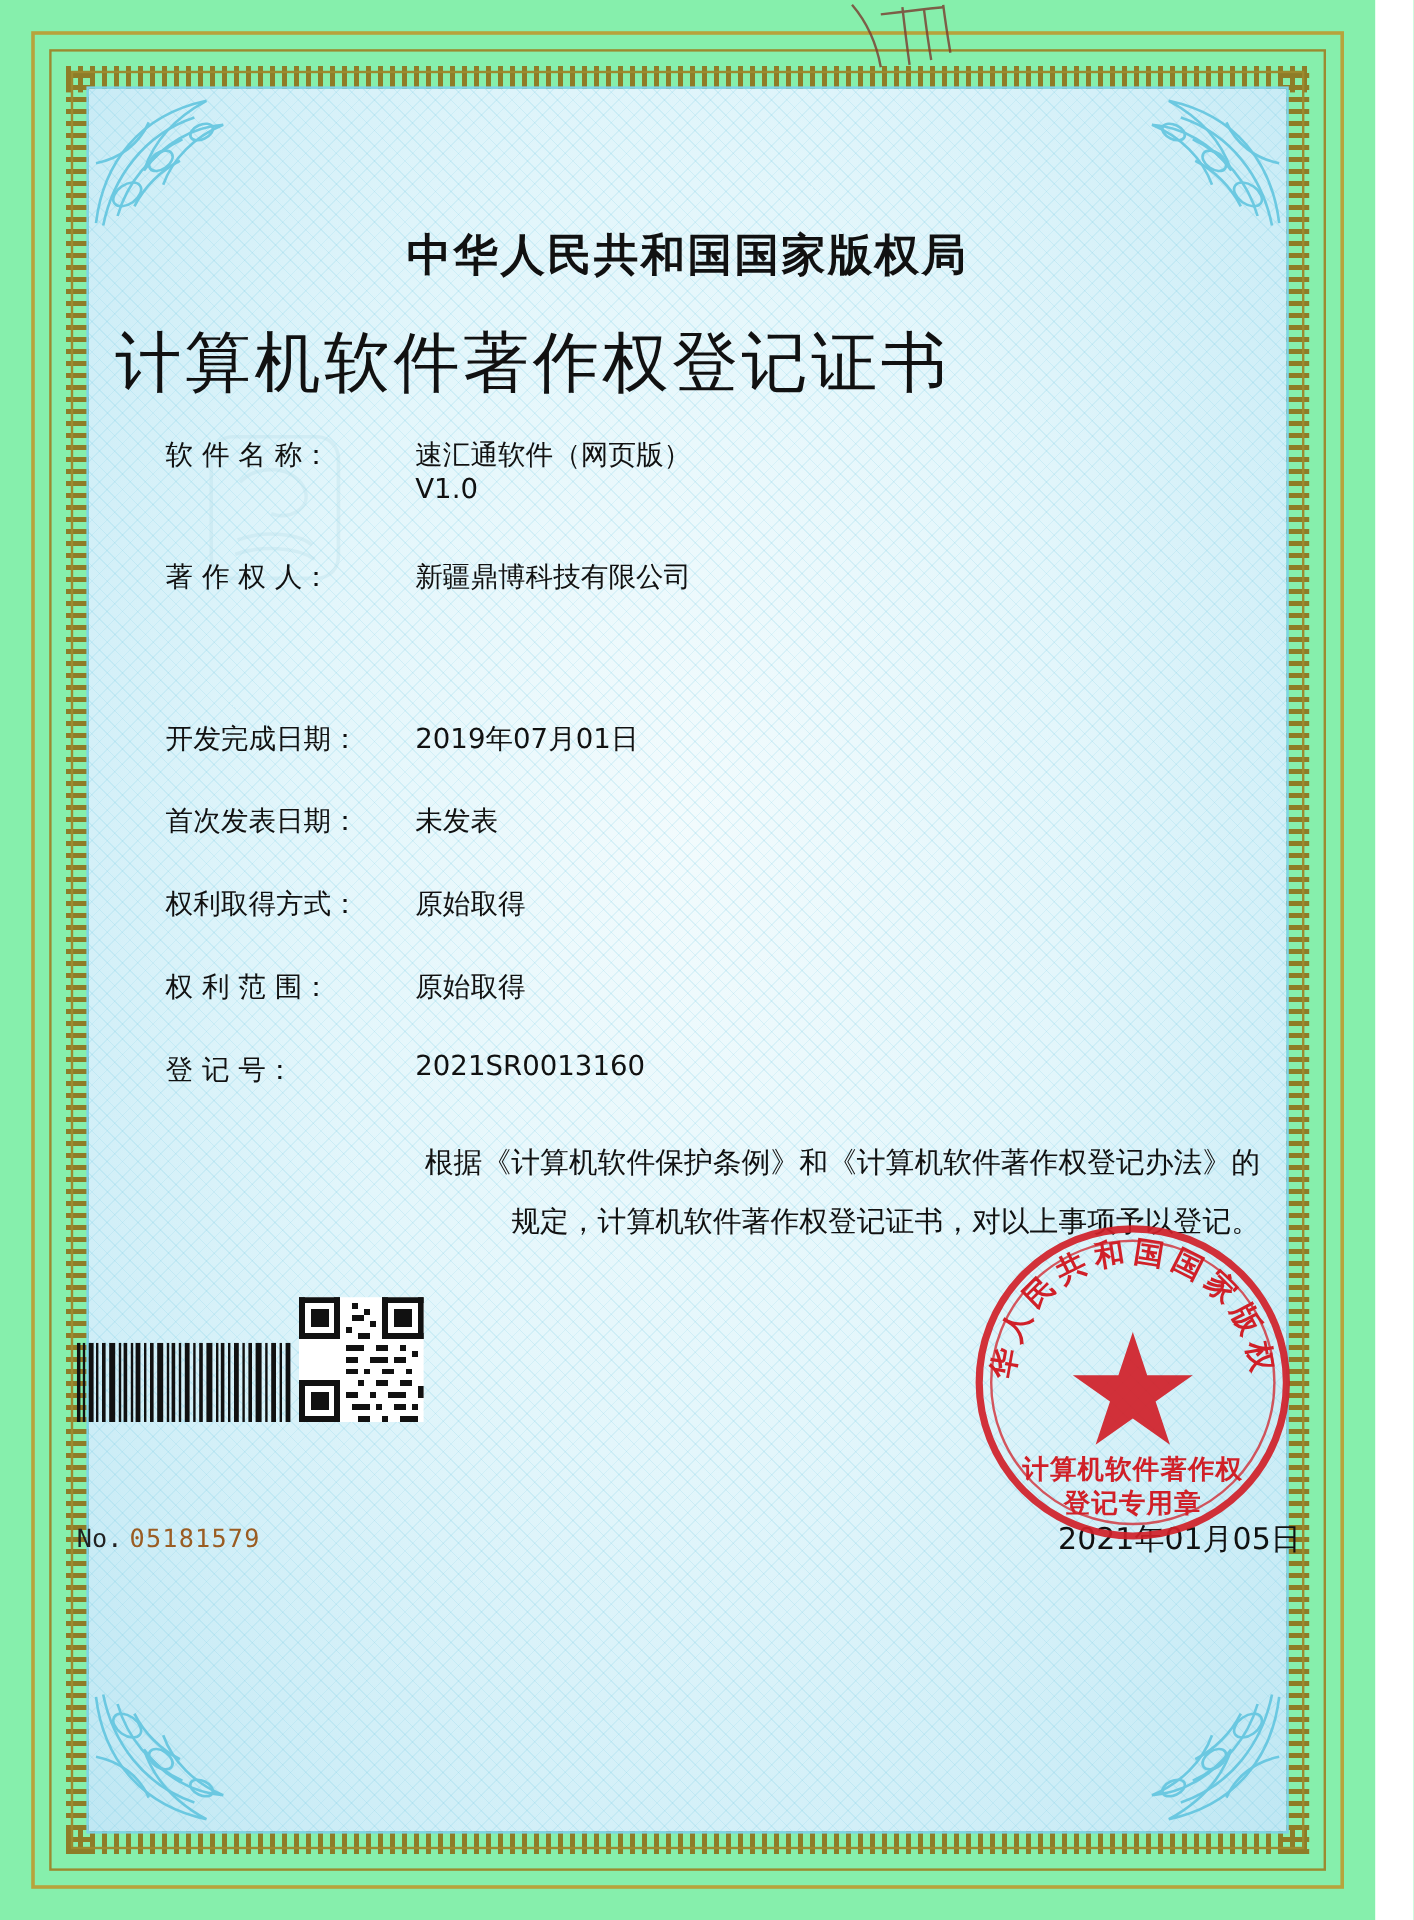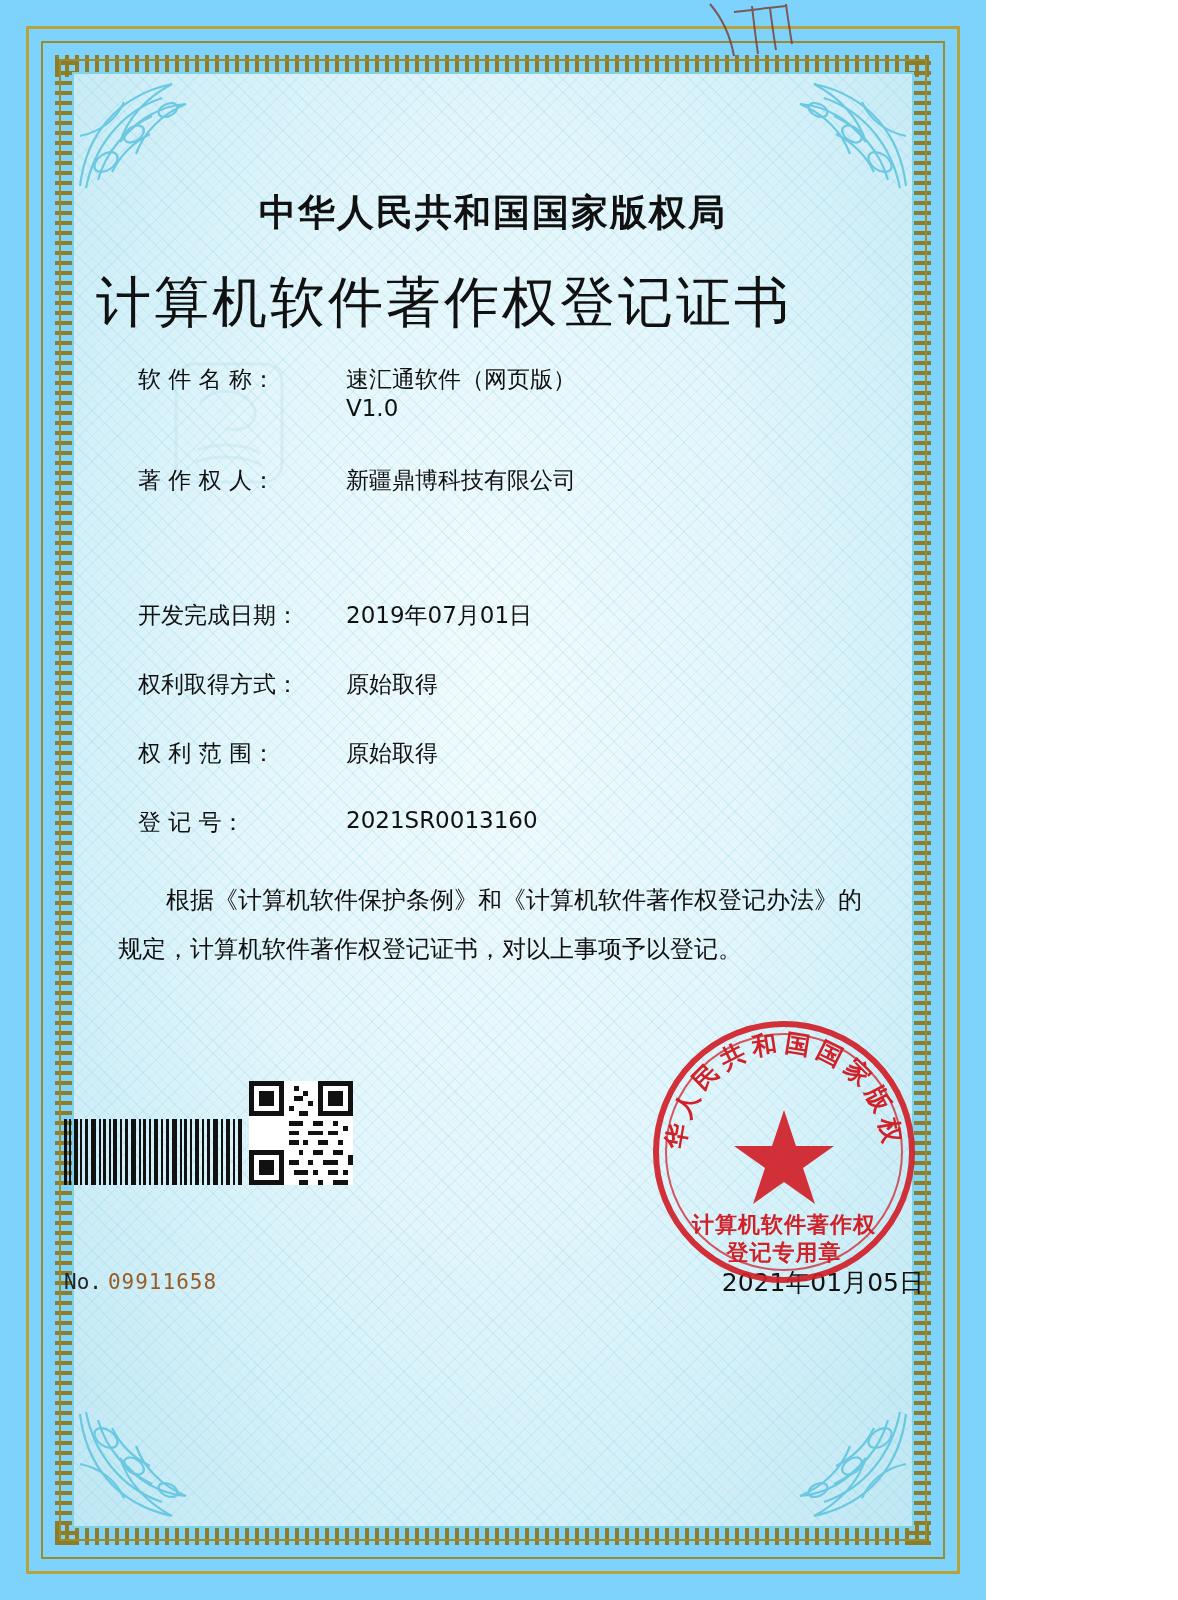--- a/index.html
+++ b/index.html
@@ -4,22 +4,22 @@
 <style>
   html,body{margin:0;padding:0;}
   body{
     width:1178px;height:1600px;
     background:#ffffff;
     font-family:"DejaVu Sans","Liberation Sans",sans-serif;
     overflow:hidden;
   }
   .page{
     position:relative;
-    width:986px;height:1600px;
-    background:#7dd3fc;
+    width:1146px;height:1600px;
+    background:#86efac;
   }
   
   .frame-outer{
     position:absolute;left:26px;top:26px;right:26px;bottom:26px;
     border:3px solid #b7a33c;
     box-sizing:border-box;
   }
   .greek-band{
     position:absolute;left:33px;top:33px;right:33px;bottom:33px;
     box-sizing:border-box;
@@ -117,20 +117,21 @@
   .field-group2{margin-top:104px;}
   .field-group2 .row{margin-bottom:38px;}
 
   .statement{
     margin-top:32px;
     font-family:"DejaVu Serif","Liberation Serif",serif;
     font-size:24px;
     color:#111;
     line-height:2.05;
     padding-left:22px;
+    text-align:right;
   }
   .statement .l1{text-indent:48px;}
 
   
   .codes{position:absolute;left:64px;top:1045px;}
   .barcode{height:66px;width:180px;}
   .qr{margin-top:36px;width:104px;height:104px;}
   .serial{
     position:absolute;left:64px;top:1270px;
     font-family:"DejaVu Sans Mono","Liberation Mono",monospace;
@@ -255,20 +256,24 @@
 
       <div class="row mt-big">
         <div class="label">著 作 权 人：</div>
         <div class="value">新疆鼎博科技有限公司</div>
       </div>
 
       <div class="field-group2">
         <div class="row">
           <div class="label">开发完成日期：</div>
           <div class="value">2019年07月01日</div>
+        </div>
+        <div class="row">
+          <div class="label">首次发表日期：</div>
+          <div class="value">未发表</div>
         </div>
         <div class="row">
           <div class="label">权利取得方式：</div>
           <div class="value">原始取得</div>
         </div>
         <div class="row">
           <div class="label">权 利 范 围：</div>
           <div class="value">原始取得</div>
         </div>
         <div class="row">
@@ -368,21 +373,21 @@
           <rect x="10" y="20" width="2" height="1"></rect>
         <rect x="14" y="20" width="1" height="1"></rect>
           <rect x="17" y="20" width="3" height="1"></rect>
         <rect x="8" y="10" width="1" height="1"></rect>
           <rect x="20" y="15" width="1" height="2"></rect>
       </g>
     </svg>
   </div>
 
   <div class="serial">
-    <span>No.</span><span class="num">09911658</span>
+    <span>No.</span><span class="num">05181579</span>
   </div>
 
   <div class="date">2021年01月05日</div>
 
   <svg class="seal" viewBox="0 0 268 268">
     <defs>
       <path id="sealArc" d="M 34,134 A 100,100 0 0 1 234,134"></path>
     </defs>
     <circle cx="134" cy="134" r="128" fill="none" stroke="#d02028" stroke-width="6" opacity="0.92"></circle>
     <circle cx="134" cy="134" r="118" fill="none" stroke="#d02028" stroke-width="2" opacity="0.75"></circle>

